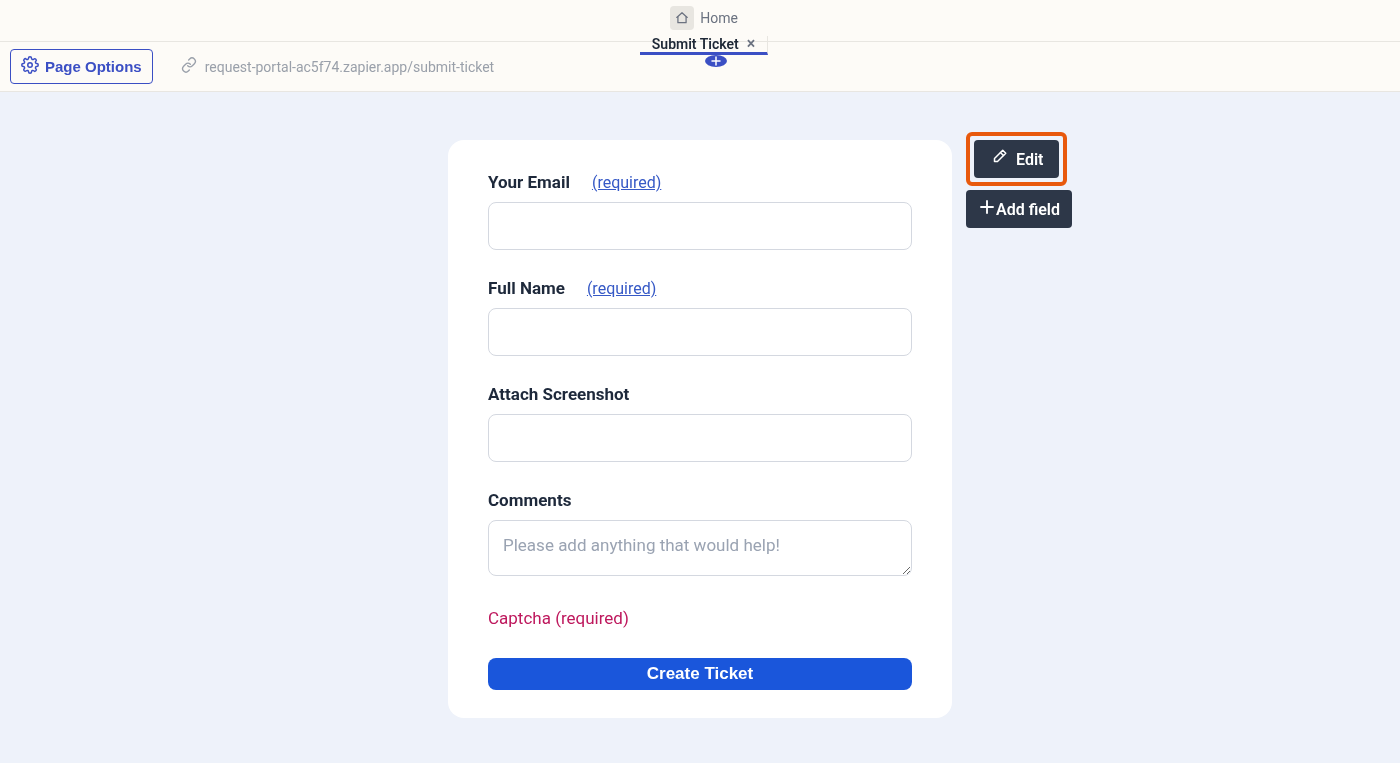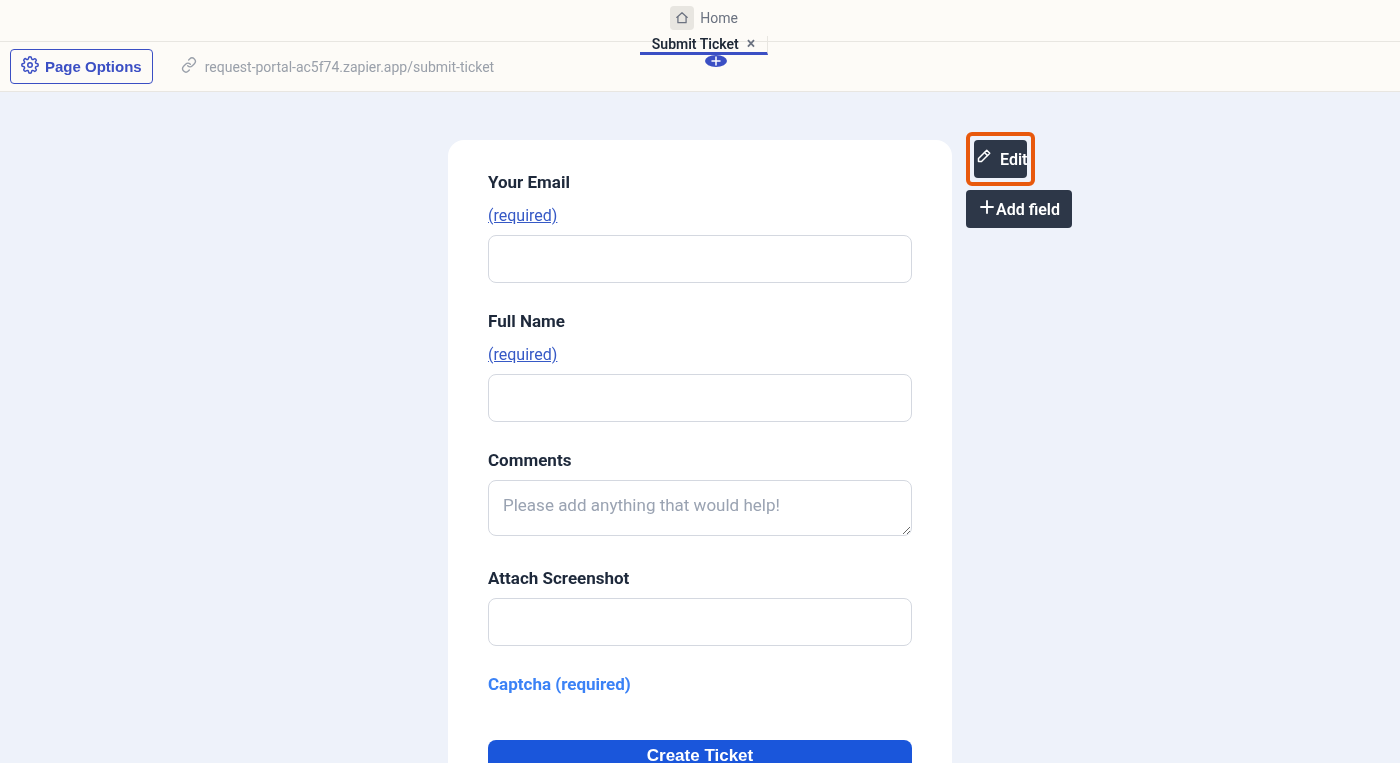--- a/index.html
+++ b/index.html
@@ -121,24 +121,23 @@
       width: 504px;
       background: #fff;
       border-radius: 16px;
       margin: 0 auto;
       padding: 32px 40px 28px 40px;
       position: relative;
     }
     .field-block { margin-bottom: 28px; }
     .label-row {
       display: flex;
-      gap: 14px;
+      gap: 22px;
       align-items: baseline;
       margin-bottom: 10px;
-      flex-direction: column;
     }
     .label-text {
       font-size: 17px;
       font-weight: 700;
       color: #1e293b;
     }
     .req-text {
       font-size: 16px;
       color: #3659c6;
       text-decoration: underline;
@@ -160,23 +159,23 @@
       background: #fff;
       font-size: 17px;
       padding: 14px;
       resize: both;
       font-family: inherit;
       color: #1e293b;
     }
     .textarea-input::placeholder { color: #9aa3b2; }
     .captcha-label {
       font-size: 17px;
-      font-weight: 700;
-      color: #3b82f6;
-      margin-bottom: 46px;
+      font-weight: 400;
+      color: #be185d;
+      margin-bottom: 30px;
     }
     .submit-btn {
       width: 100%;
       height: 32px;
       background: #1a56db;
       color: #fff;
       border: none;
       border-radius: 8px;
       font-size: 17px;
       font-weight: 700;
@@ -196,21 +195,21 @@
       display: inline-block;
       margin-bottom: 4px;
     }
     .edit-btn {
       display: flex;
       align-items: center;
       gap: 8px;
       background: #2d3748;
       color: #fff;
       border-radius: 4px;
-      padding: 8px 0;
+      padding: 8px 16px;
       font-size: 16px;
       font-weight: 600;
       cursor: pointer;
     }
     .addfield-btn {
       display: flex;
       align-items: center;
       background: #2d3748;
       color: #fff;
       border-radius: 4px;
@@ -281,30 +280,30 @@
     <div class="field-block">
       <div class="label-row">
         <span class="label-text">Full Name</span>
         <span class="req-text">(required)</span>
       </div>
       <input class="text-input" type="text" style="">
     </div>
 
     <div class="field-block">
       <div class="label-row">
-        <span class="label-text">Comments</span>
-      </div>
-      <textarea class="textarea-input" placeholder="Please add anything that would help!" style=""></textarea>
+        <span class="label-text">Attach Screenshot</span>
+      </div>
+      <input class="text-input" type="text" style="">
     </div>
 
     <div class="field-block">
       <div class="label-row">
-        <span class="label-text">Attach Screenshot</span>
-      </div>
-      <input class="text-input" type="text" style="">
+        <span class="label-text">Comments</span>
+      </div>
+      <textarea class="textarea-input" placeholder="Please add anything that would help!" style=""></textarea>
     </div>
 
     <div class="captcha-label">Captcha (required)</div>
 
     <button class="submit-btn">Create Ticket</button>
   </div>
 
   <div class="float-group">
     <div class="edit-btn-wrap">
       <div class="edit-btn">

